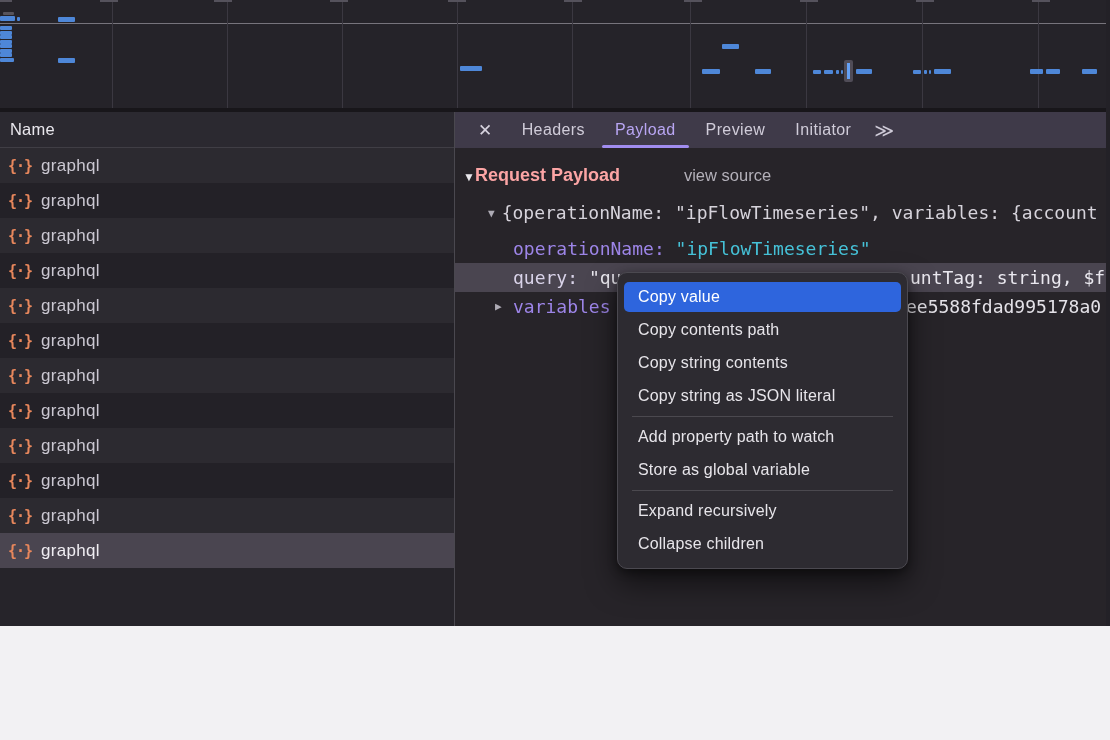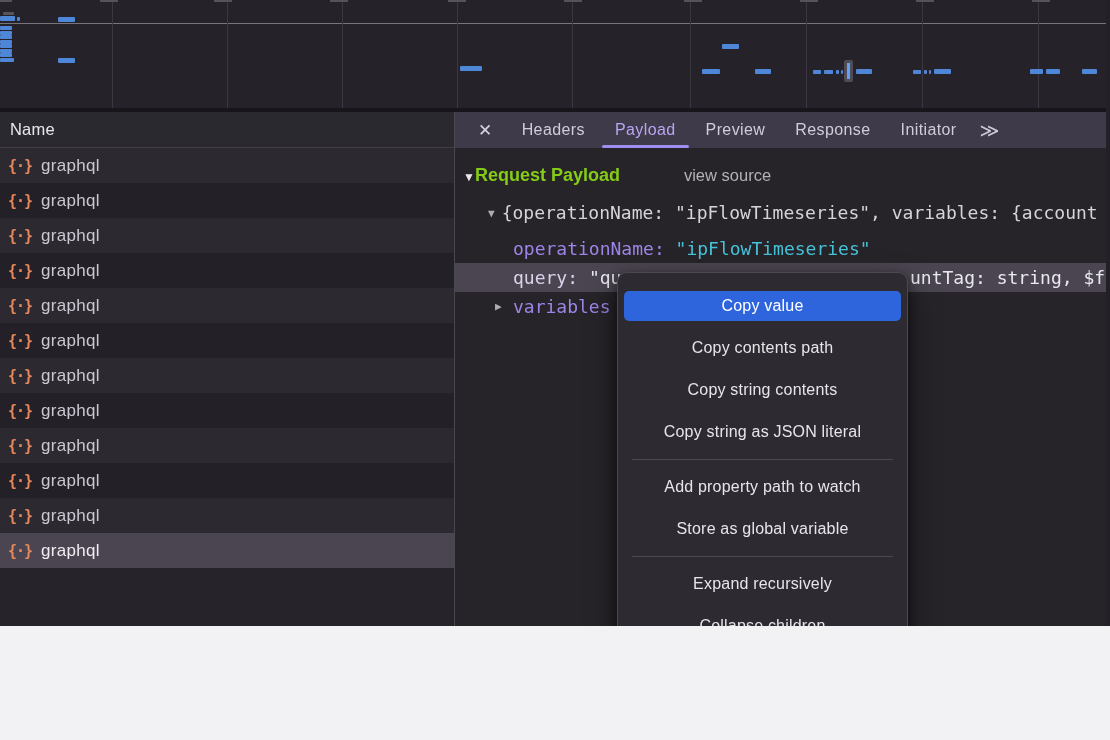--- a/index.html
+++ b/index.html
@@ -46,21 +46,21 @@
   .tab{position:relative;height:36px;line-height:36px;padding:0 15px;white-space:nowrap;}
   .tab.active{color:var(--tab-active);text-align:right;}
   .tab.active::after{content:"";position:absolute;left:2px;right:2px;bottom:0;height:3px;
                      border-radius:2px;background:var(--tab-underline);}
   .more-tabs{margin-left:8px;font-size:19px;color:#cfcbd8;}
 
   .payload{position:absolute;left:0;right:0;top:36px;bottom:0;
            font-family:"DejaVu Sans Mono",monospace;}
   .sec-row{position:absolute;left:0;right:0;top:12px;height:30px;line-height:30px;}
   .sec-caret{color:#e9e7ec;font-size:12px;margin-left:8px;font-family:"Liberation Sans",sans-serif;}
-  .sec-title{color:#84cc16;font-weight:bold;font-size:18px;font-family:"Liberation Sans",sans-serif;}
+  .sec-title{color:#fca5a5;font-weight:bold;font-size:18px;font-family:"Liberation Sans",sans-serif;}
   .view-src{color:#b3b0b9;font-size:16.5px;margin-left:64px;font-family:"Liberation Sans",sans-serif;}
   .tree-row{position:absolute;left:0;right:0;height:29px;line-height:29px;white-space:nowrap;
             overflow:hidden;font-size:18px;color:#d6d3db;}
   .tree-row .caret{display:inline-block;font-size:11px;color:#aeabb5;vertical-align:2px;}
   .root-row{top:50px;padding-left:33px;}
   .root-row .caret{margin-right:7px;}
   .kv-row{top:86px;padding-left:58px;}
   .key{color:var(--key-violet);}
   .str{color:var(--string-cyan);}
   .sel-row{top:115px;padding-left:58px;background:var(--selection-grey);}
@@ -70,22 +70,22 @@
   .vars-row .caret{position:absolute;left:40px;}
   .frag{position:absolute;top:0;color:#e9e7ee;}
   .frag-query{left:455px;}
   .frag-vars{left:451px;color:#e4e2e8;}
 
   
   .menu{position:absolute;left:617px;top:272px;width:289px;z-index:20;background:#2d2b31;
         border:1px solid #4b4950;border-radius:10px;padding:6px 0;
         box-shadow:0 14px 30px rgba(0,0,0,.55),0 3px 10px rgba(0,0,0,.4);
         font-size:16px;color:#e7e5ea;letter-spacing:.2px;}
-  .menu-item{height:30px;line-height:30px;margin:12px 6px;padding:0 14px;border-radius:5px;
-             white-space:nowrap;text-align:center;}
+  .menu-item{height:30px;line-height:30px;margin:3px 6px;padding:0 14px;border-radius:5px;
+             white-space:nowrap;}
   .menu-item.hl{background:var(--menu-highlight);color:#ffffff;}
   .menu-sep{height:1px;background:#4b494f;margin:5px 14px;}
 </style>
 </head>
 <body>
 
 <div class="screen">
   <div class="app">
 
     <div class="overview" id="overview">
@@ -196,21 +196,20 @@
   </div>
         </div>
     </div>
 
     <div class="right">
       <div class="tabbar">
         <span class="close-x">✕</span>
         <span class="tab">Headers</span>
         <span class="tab active">Payload</span>
         <span class="tab">Preview</span>
-        <span class="tab">Response</span>
         <span class="tab">Initiator</span>
         <span class="more-tabs">≫</span>
       </div>
 
       <div class="payload">
         <div class="sec-row">
           <span class="sec-caret">▼</span><span class="sec-title">Request Payload</span><span class="view-src">view source</span>
         </div>
 
         <div class="tree-row root-row">
@@ -221,20 +220,21 @@
           <span class="key">operationName:</span><span> </span><span class="str">"ipFlowTimeseries"</span>
         </div>
 
         <div class="tree-row sel-row">
           <span class="key">query:</span><span> </span><span class="val">"qu</span>
           <span class="frag frag-query val">untTag: string, $f</span>
         </div>
 
         <div class="tree-row vars-row">
           <span class="caret">▶</span><span class="key">variables</span>
+          <span class="frag frag-vars">ee5588fdad995178a0</span>
         </div>
       </div>
     </div>
 
     <div class="vdivider"></div>
     <div class="footer-line"></div>
     <div class="footer"></div>
 
     <div class="menu" id="menu">
         <div class="menu-item hl">Copy value</div>

